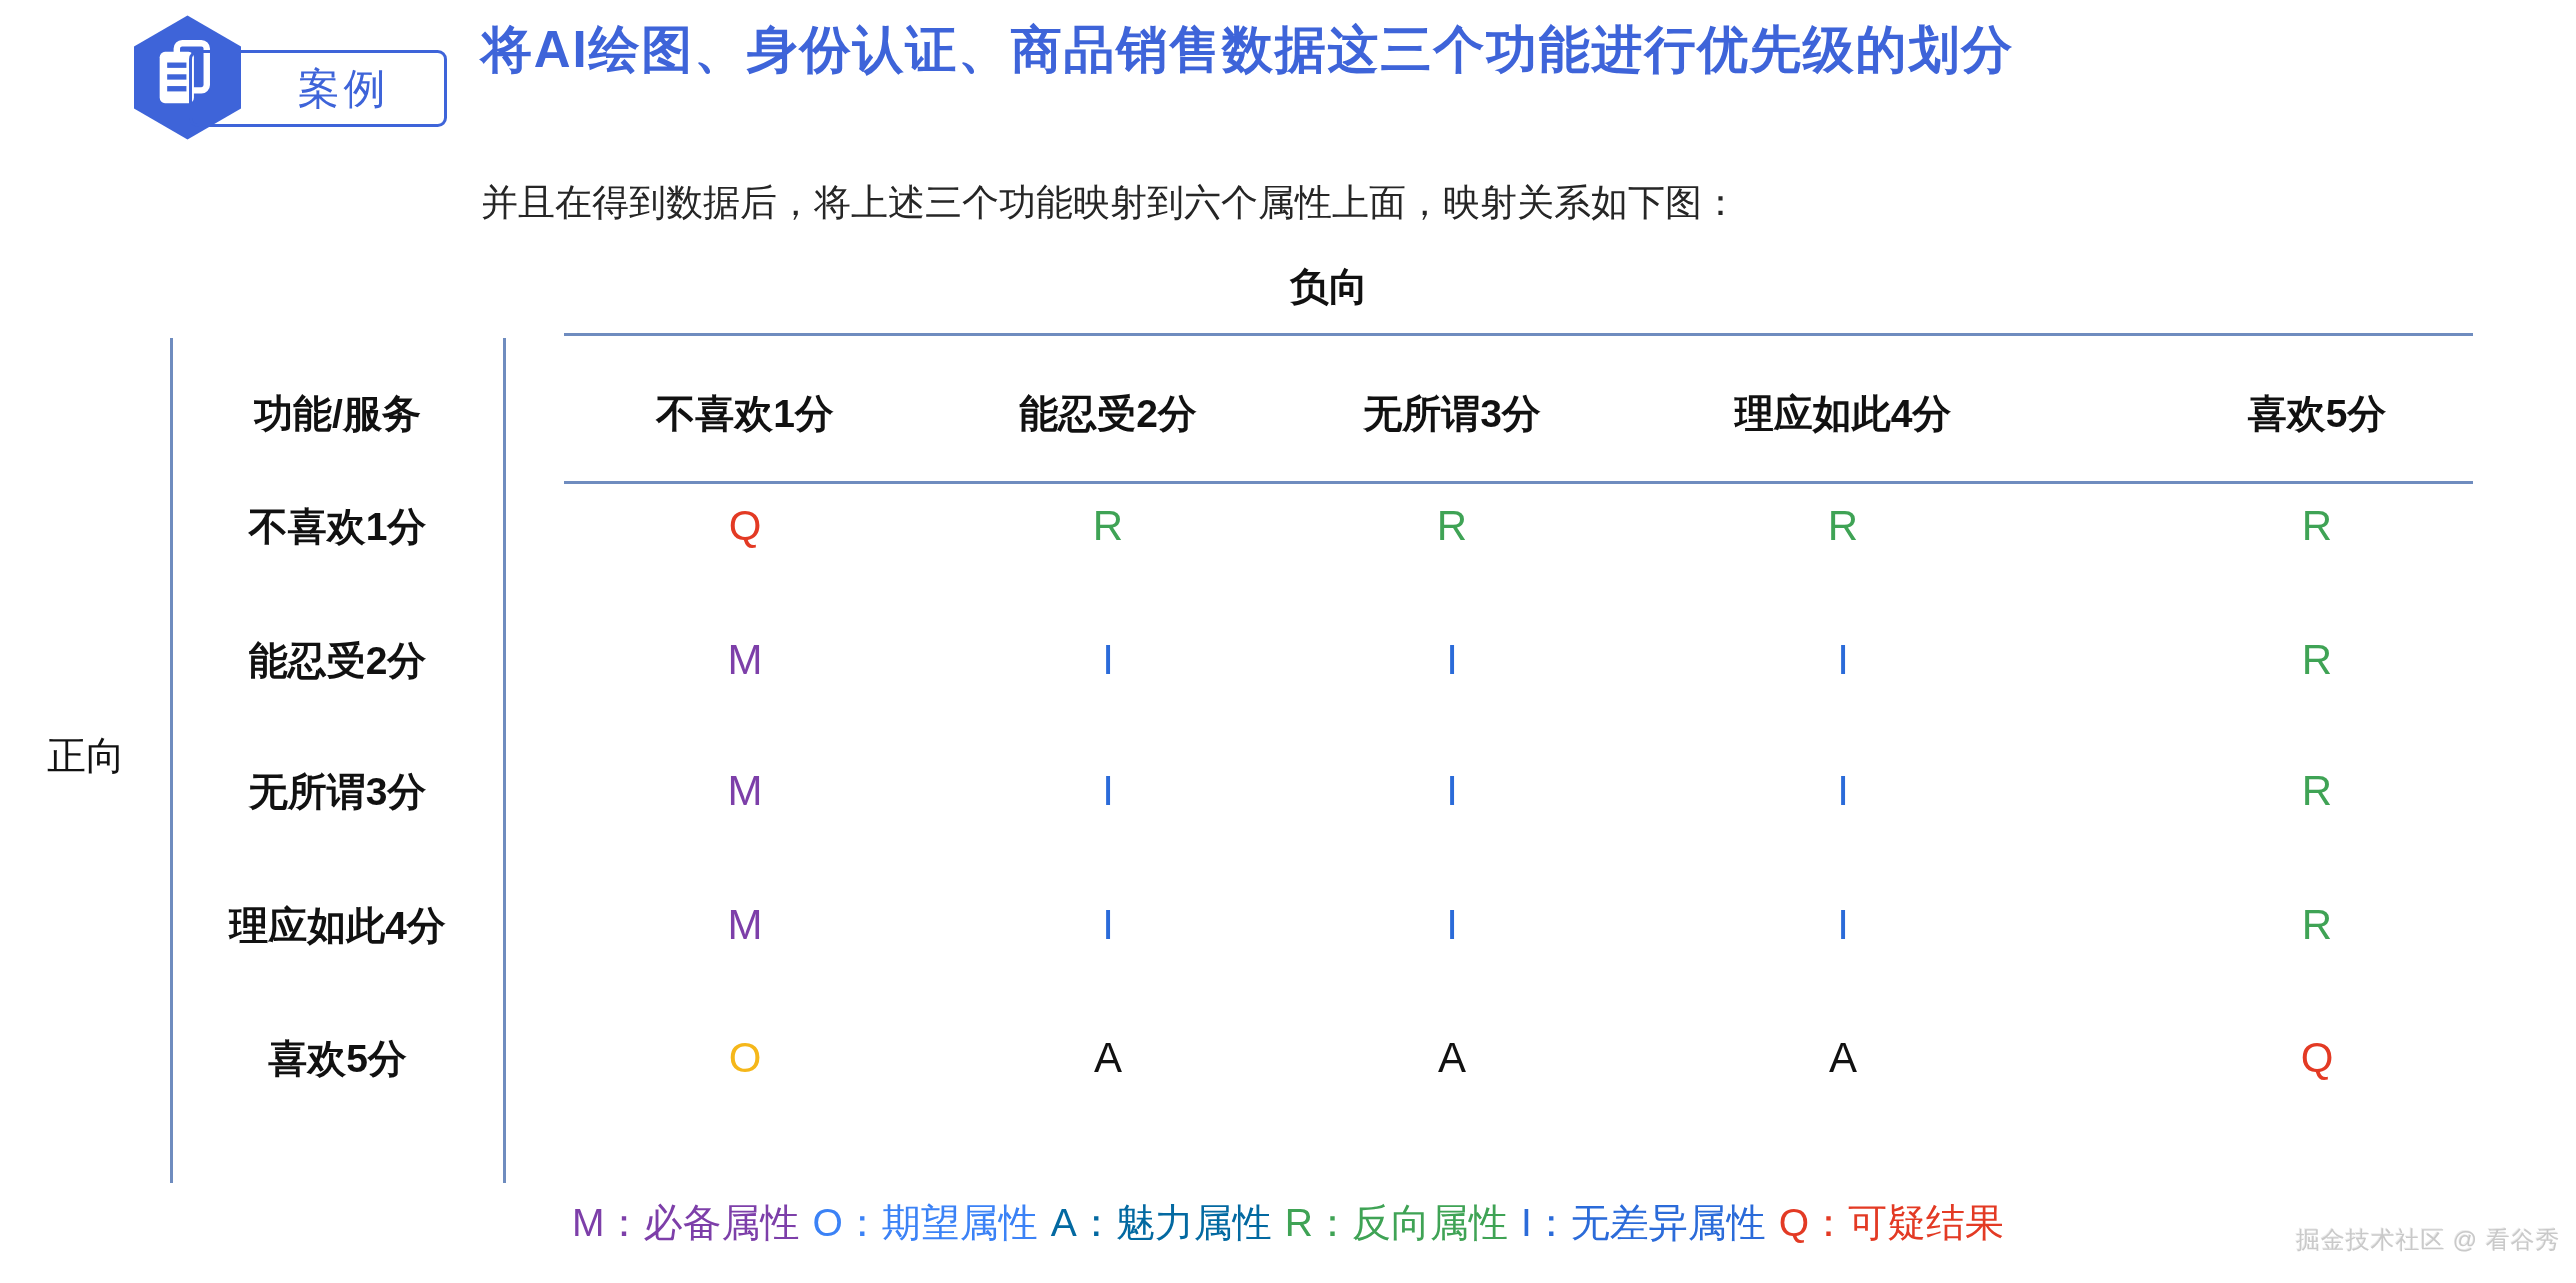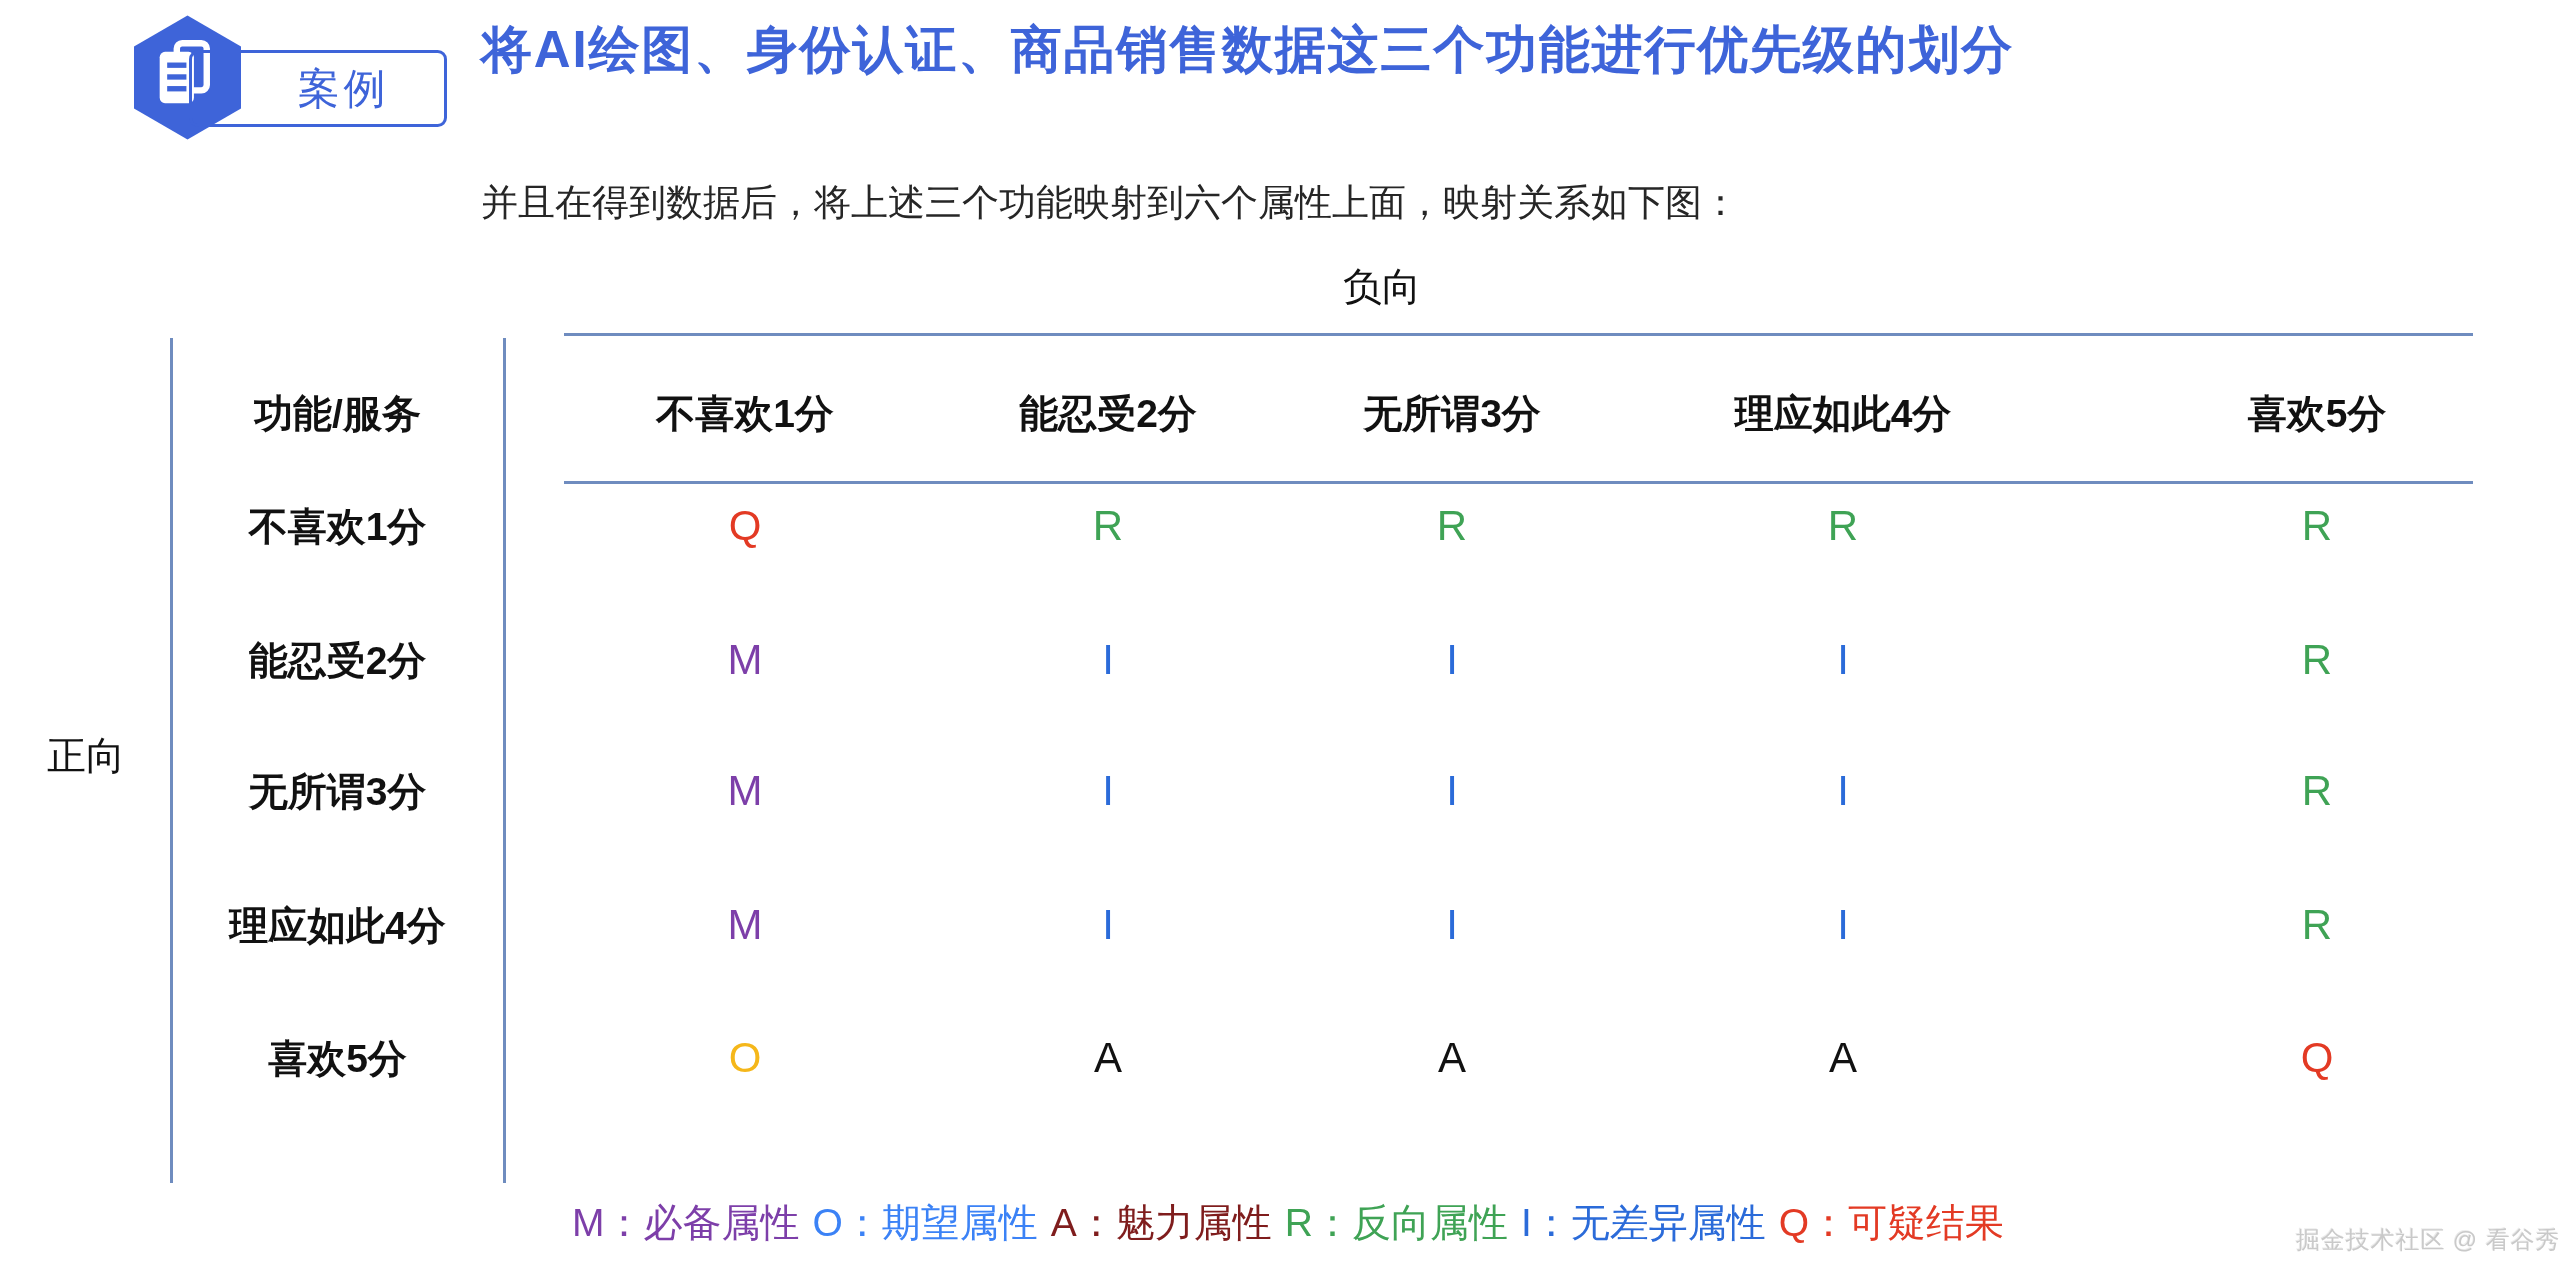--- a/index.html
+++ b/index.html
@@ -26,22 +26,22 @@
   .title{
     position:absolute;left:481px;top:22px;margin:0;
     font-size:51px;font-weight:bold;color:#3E64D9;letter-spacing:1.8px;line-height:1.1;
     white-space:nowrap;
   }
   .subtitle{
     position:absolute;left:481px;top:184px;margin:0;
     font-size:37px;color:#262626;line-height:1;white-space:nowrap;
   }
   
-  .axis-neg{position:absolute;left:1237px;top:267px;width:184px;text-align:right;
-    font-size:39px;font-weight:400;color:#111;line-height:1;}
+  .axis-neg{position:absolute;left:1237px;top:267px;width:184px;text-align:center;
+    font-size:39px;font-weight:700;color:#111;line-height:1;}
   .axis-pos{position:absolute;left:26px;top:736px;width:120px;text-align:center;
     font-size:39px;font-weight:500;color:#111;line-height:1;}
   
   .hline{position:absolute;left:564px;width:1909px;height:2.8px;background:#6F8CBF;}
   .vline{position:absolute;width:2.8px;top:338px;height:845px;background:#6F8CBF;}
   
   .corner-h{position:absolute;left:171px;top:394px;width:333px;text-align:center;
     font-size:39px;font-weight:600;color:#111;line-height:1;white-space:nowrap;}
   .col-h{position:absolute;width:294px;text-align:center;
     font-size:39px;font-weight:600;color:#111;line-height:1;white-space:nowrap;}
@@ -126,21 +126,21 @@
       <div class="cell" style="left: 690px; top: 1037px; color: rgb(245, 183, 26);">O</div>
       <div class="cell" style="left: 1053px; top: 1037px; color: rgb(17, 17, 17);">A</div>
       <div class="cell" style="left: 1397px; top: 1037px; color: rgb(17, 17, 17);">A</div>
       <div class="cell" style="left: 1788px; top: 1037px; color: rgb(17, 17, 17);">A</div>
       <div class="cell" style="left: 2262px; top: 1037px; color: rgb(227, 58, 36);">Q</div>
     </div>
 
   <div class="legend" id="legend">
       <span style="color: rgb(125, 63, 169);">M：必备属性</span>
       <span style="color: #3b82f6;">O：期望属性</span>
-      <span style="color: #7f1d1d;">A：魅力属性</span>
+      <span style="color: #0369a1;">A：魅力属性</span>
       <span style="color: rgb(63, 163, 85);">R：反向属性</span>
       <span style="color: rgb(43, 107, 217);">I：无差异属性</span>
       <span style="color: rgb(227, 58, 36);">Q：可疑结果</span>
     </div>
 
   <div class="watermark">掘金技术社区 @ 看谷秀</div>
 </div>
 
 
 </body></html>

